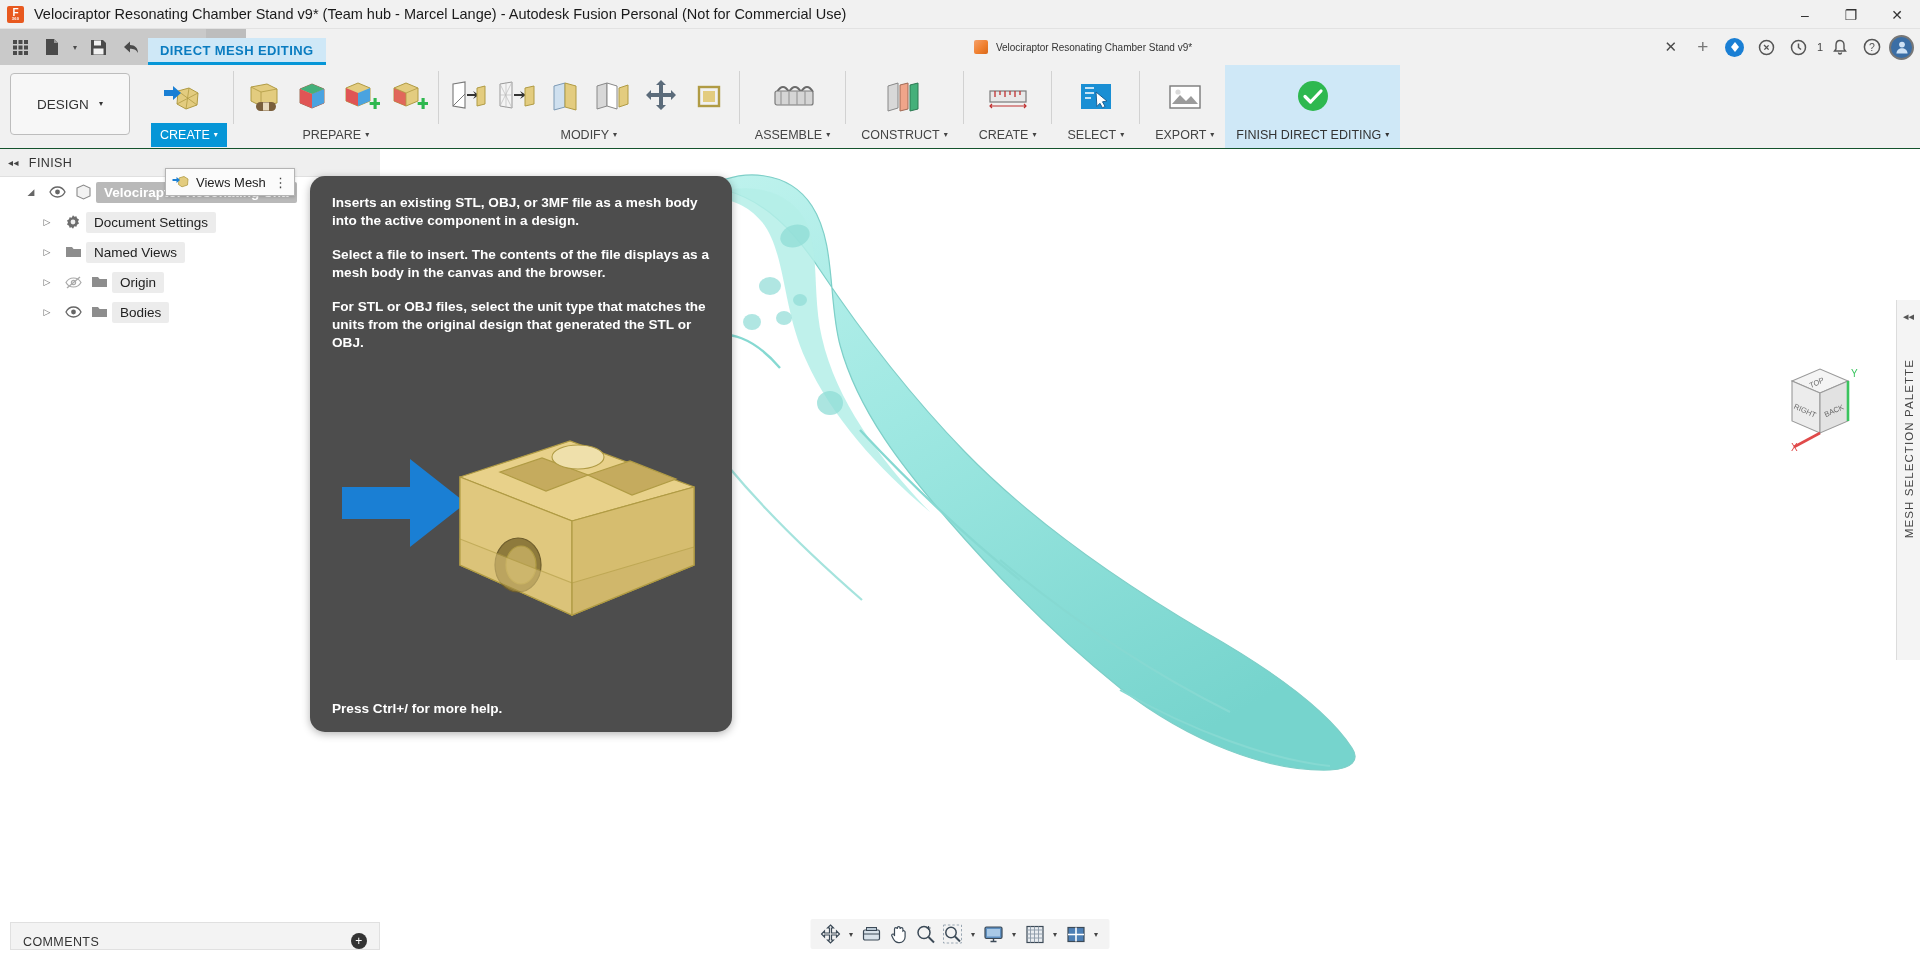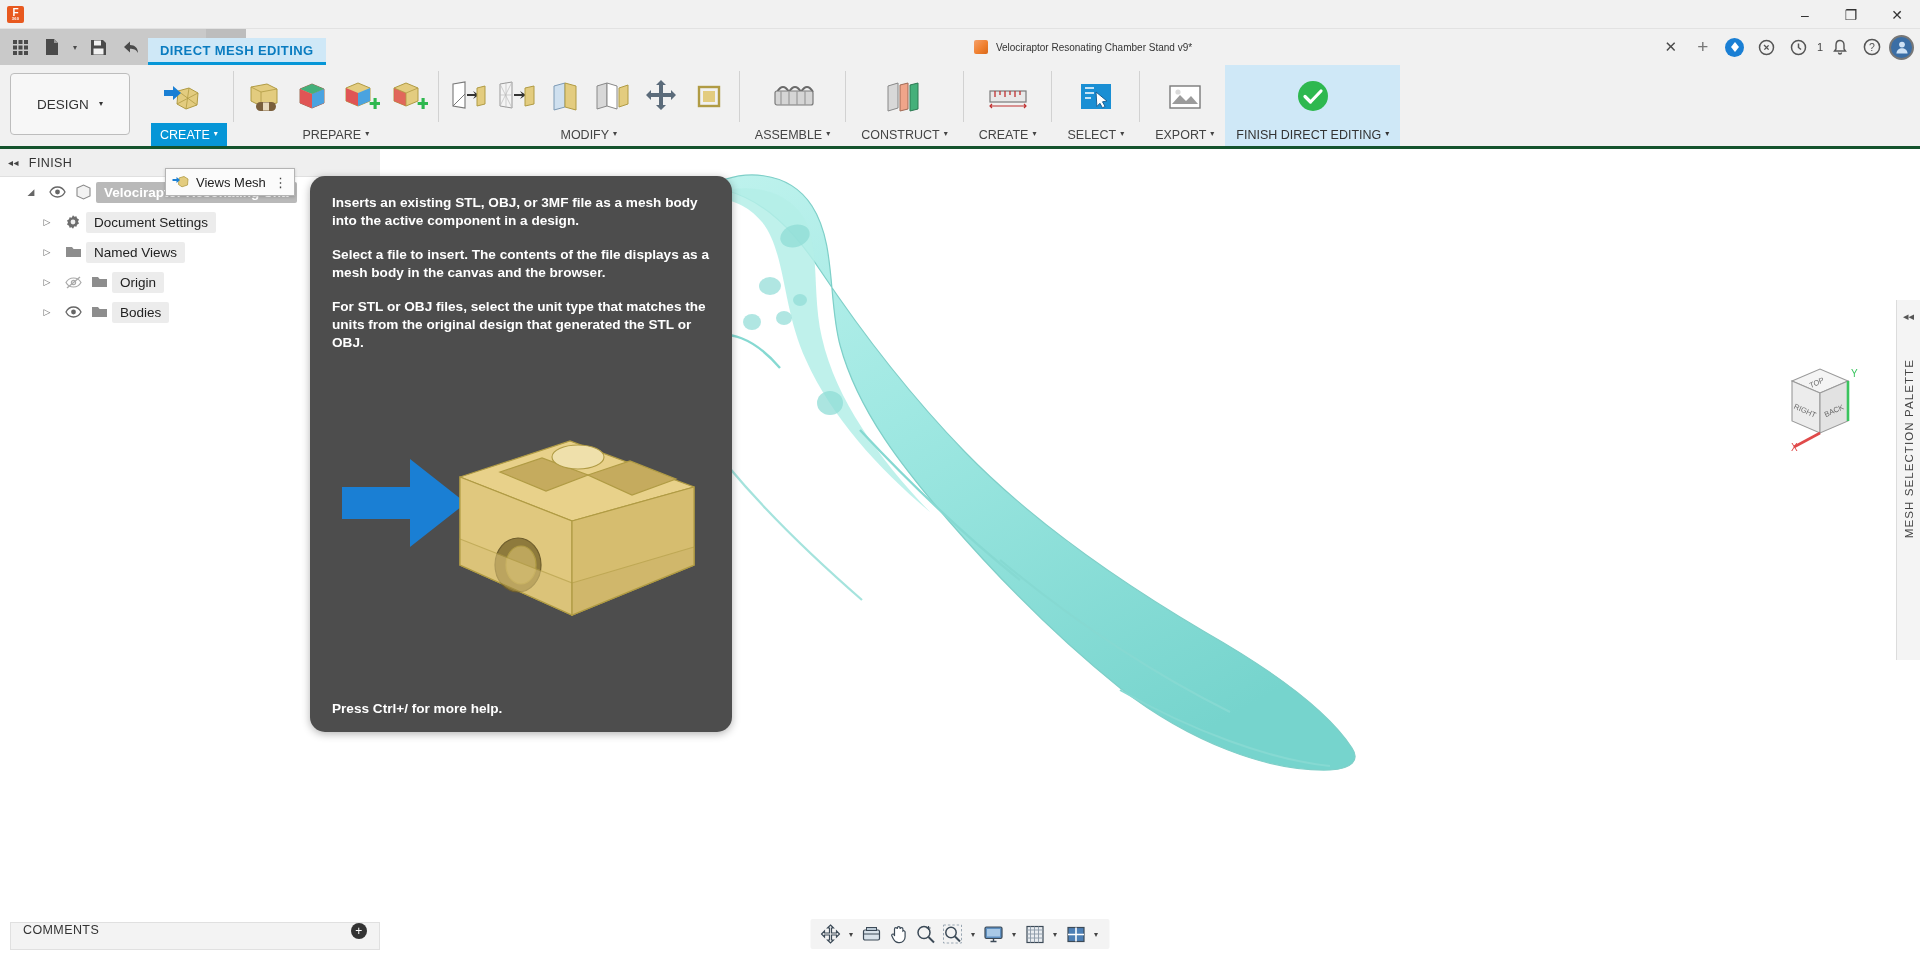--- a/index.html
+++ b/index.html
@@ -44,21 +44,21 @@
     border-radius:2px;display:inline-block;}
   #tab-right{ position:absolute; right:0; top:0; height:36px; display:flex; align-items:center; padding-right:6px; gap:2px;}
   .tab-ico{width:30px;height:30px;display:flex;align-items:center;justify-content:center;color:#4a4a4a;font-size:15px;}
   .circ-ico{width:19px;height:19px;border-radius:50%;display:flex;align-items:center;justify-content:center;
     font-size:11px;color:#fff;font-weight:bold;}
   #avatar{width:25px;height:25px;border-radius:50%;background:#3b6ea5;display:flex;align-items:center;
     justify-content:center;color:#fff;font-size:11px;border:2px solid #777;}
   .badge-num{font-size:11px;color:#444;margin-left:1px;}
 
   
-  #ribbon{ height:84px; background:#f1f1f1; display:flex; position:relative; border-bottom:3px solid #14532d;}
+  #ribbon{ height:84px; background:#f1f1f1; display:flex; position:relative; border-bottom:1px solid #14532d;}
   #ws-selector{
     width:120px;margin:8px 6px 8px 10px;border:1px solid #bdbdbd;border-radius:4px;background:#f7f7f7;
     display:flex;align-items:center;justify-content:center;gap:6px;font-size:13.5px;color:#333;height:62px;
   }
   #mesh-tab{
     position:absolute;left:148px;top:-27px;height:27px;background:#cfe8f7;color:#0a7cc0;
     font-size:13px;font-weight:bold;letter-spacing:.4px;display:flex;align-items:center;
     padding:0 12px;border-bottom:3px solid #0696d7;
   }
   #panels{ display:flex; align-items:stretch; flex:1; }
@@ -127,40 +127,41 @@
     writing-mode:vertical-rl; transform:rotate(180deg); font-size:11.5px; color:#444;
     letter-spacing:1.1px; margin-top:36px;
   }
 
   
   #viewcube{ position:absolute; right:52px; top:208px; width:96px; height:96px; }
 
   
   #comments{
     position:absolute;left:10px;bottom:6px;width:370px;height:28px;background:#f3f3f3;
-    border:1px solid #e0e0e0;display:flex;align-items:flex-start;padding:0 12px;
+    border:1px solid #e0e0e0;display:flex;align-items:flex-end;padding:0 12px;
     font-size:12.5px;color:#333;letter-spacing:.4px;
   }
   #comments .plus{ margin-left:auto; width:16px;height:16px;border-radius:50%;background:#333;color:#fff;
     display:flex;align-items:center;justify-content:center;font-size:12px;line-height:1;}
   #navbar{
     position:absolute;left:50%;transform:translateX(-50%);bottom:7px;height:30px;background:#f3f3f3;
     display:flex;align-items:center;padding:0 7px;gap:1px;border-radius:2px;
   }
   .nav-ico{ width:26px;height:26px;display:flex;align-items:center;justify-content:center;color:#3c4a57;}
   .nav-caret{ width:13px;height:26px;display:flex;align-items:center;justify-content:center;font-size:8px;color:#444;}
 </style>
 </head>
 <body>
 
 <div id="titlebar">
   <div id="app-icon">
     <span class="f1">F</span>
       <span class="f2">360</span>
   </div>
+  <div id="title-text">Velociraptor Resonating Chamber Stand v9* (Team hub - Marcel Lange) - Autodesk Fusion Personal (Not for Commercial Use)</div>
   <div id="winbtns">
     <div class="winbtn">–</div>
     <div class="winbtn">❐</div>
     <div class="winbtn close">✕</div>
   </div>
 </div>
 
 <div id="qat-row">
   <div id="qat">
     <div class="qat-btn">

